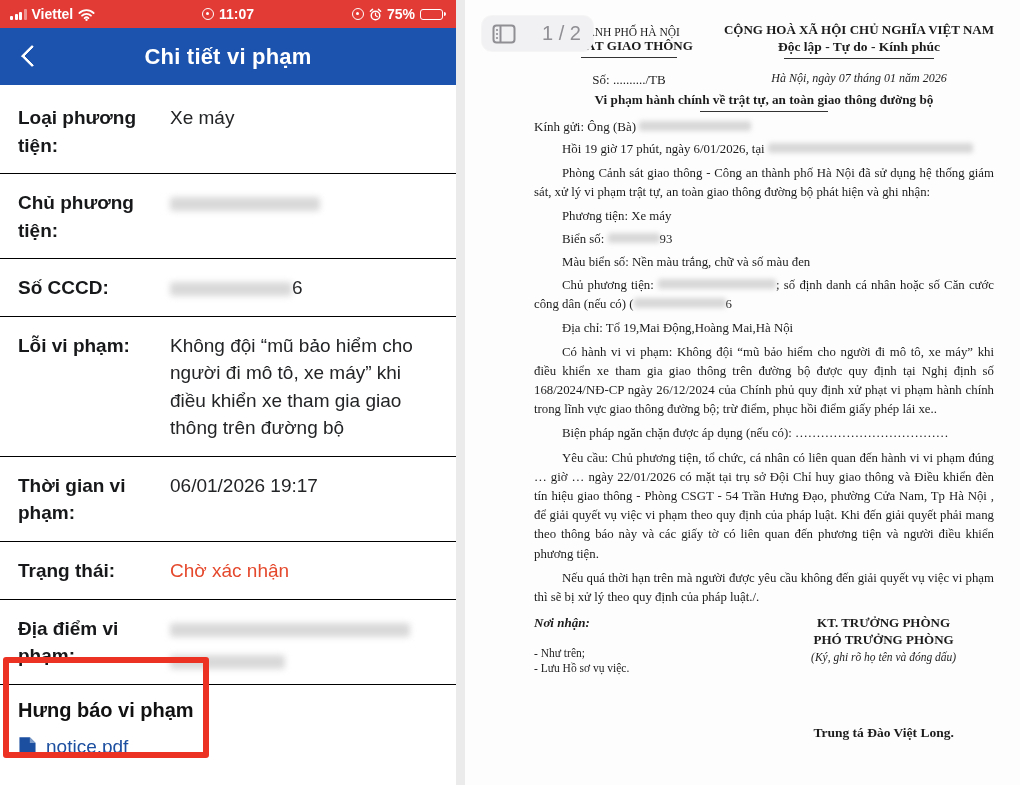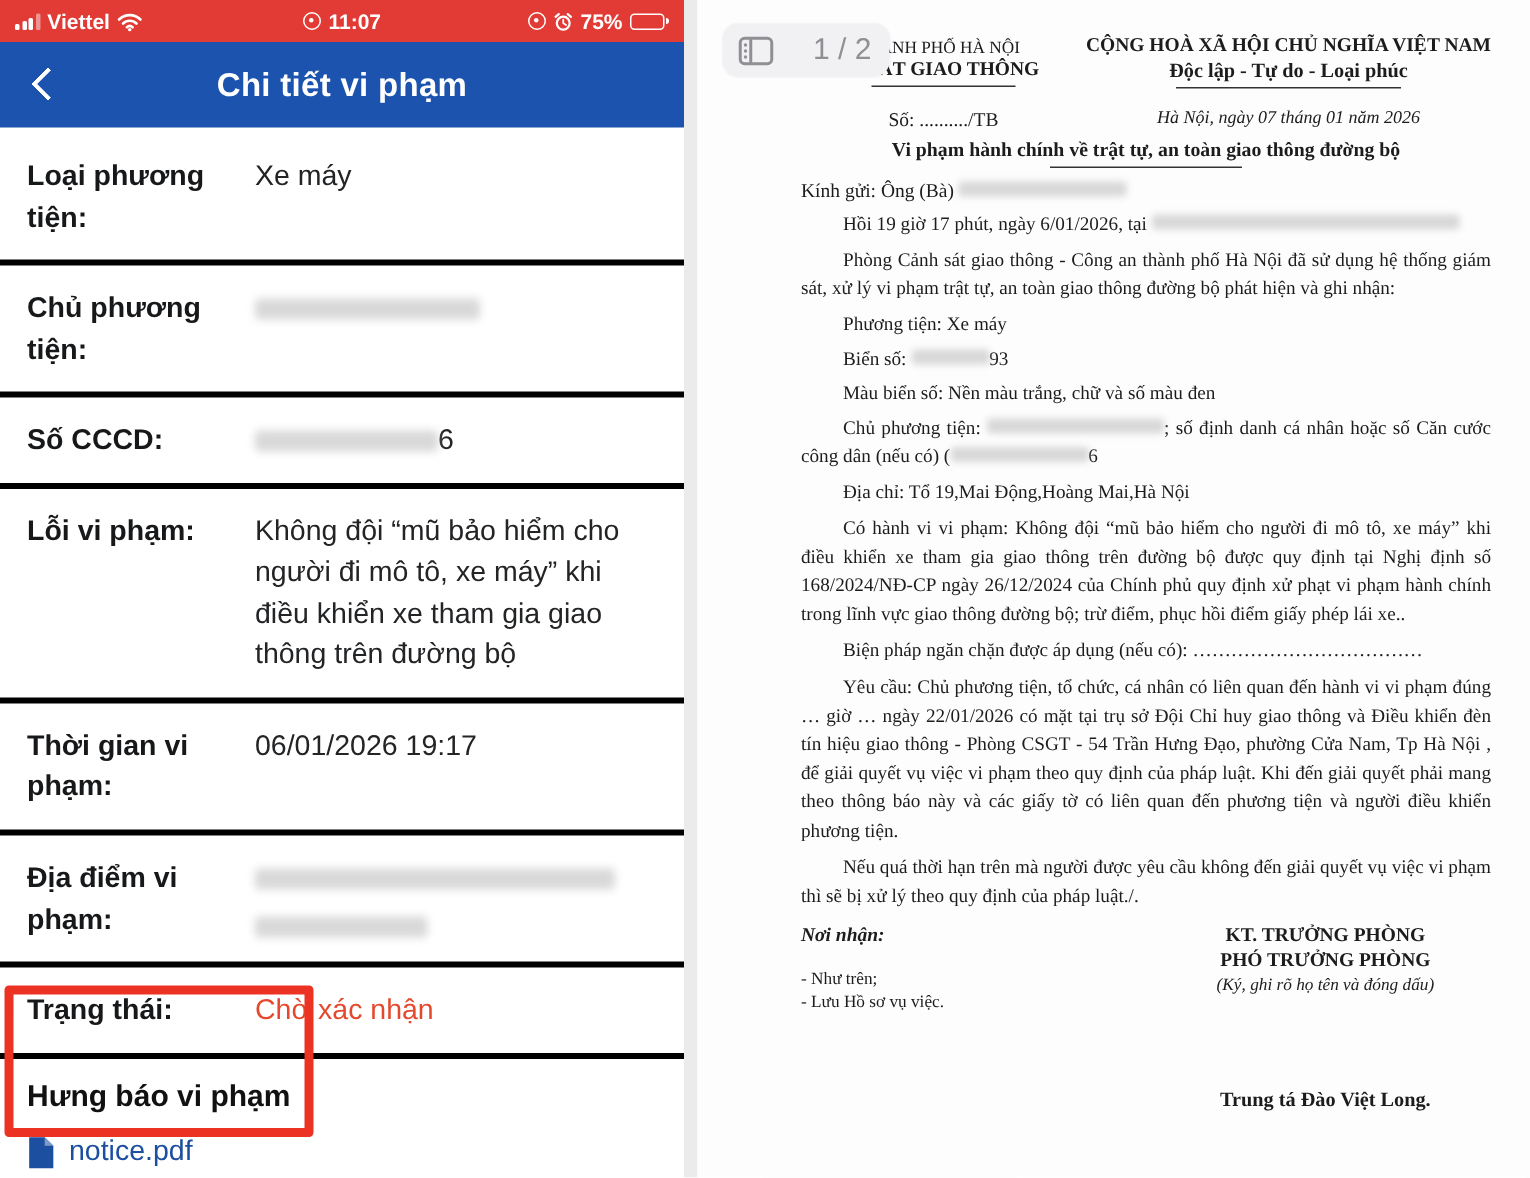--- a/index.html
+++ b/index.html
@@ -27,21 +27,21 @@
   .batt .nub { width:2px; height:4px; background:#fff; border-radius:0 2px 2px 0; }
 
   .appbar { height:57px; background:#1c53ae; color:#fff; display:flex; align-items:center;
     position:relative; justify-content:center; }
   .appbar .title { font-size:22px; font-weight:700; letter-spacing:.2px; }
   .back { position:absolute; left:16px; top:16px; width:26px; height:26px; cursor:pointer; }
   .back::before { content:""; position:absolute; left:8px; top:4px; width:13px; height:13px;
     border-left:3px solid #fff; border-bottom:3px solid #fff; transform:rotate(45deg); border-radius:1px; }
 
   .fields { padding:4px 0 0 0; }
-  .frow { display:flex; padding:15px 18px 14px 18px; border-bottom:4px solid #000000;
+  .frow { display:flex; padding:15px 18px 14px 18px; border-bottom:1px solid #000000;
     margin:0 0; }
   .frow .lbl { width:152px; min-width:152px; font-weight:700; font-size:19px; color:#17181a;
     line-height:1.45; padding-right:14px; }
   .frow .val { flex:1; font-size:19px; color:#232426; line-height:1.45; }
   .val.status { color:#e5492d; }
   .redact { display:inline-block; background:#b9b9bb; border-radius:3px; filter:blur(3px);
     opacity:.55; height:14px; vertical-align:middle; }
   .redact.l2 { margin-top:9px; }
 
   .attach { padding:14px 18px 0 18px; }
@@ -164,30 +164,30 @@
         <div class="lbl">Lỗi vi phạm:</div>
         <div class="val">Không đội “mũ bảo hiểm cho người đi mô tô, xe máy” khi điều khiển xe tham gia giao thông trên đường bộ</div>
       </div>
 
       <div class="frow">
         <div class="lbl">Thời gian vi phạm:</div>
         <div class="val">06/01/2026 19:17</div>
       </div>
 
       <div class="frow">
+        <div class="lbl">Trạng thái:</div>
+        <div class="val status">Chờ xác nhận</div>
+      </div>
+
+      <div class="frow">
         <div class="lbl">Địa điểm vi phạm:</div>
         <div class="val">
           <span class="redact" style="width:240px;"></span>
           <span class="redact l2" style="width:115px;"></span>
         </div>
-      </div>
-
-      <div class="frow">
-        <div class="lbl">Trạng thái:</div>
-        <div class="val status">Chờ xác nhận</div>
       </div>
 
       <div class="attach">
         <div class="atitle">Hưng báo vi phạm</div>
         <div class="filerow">
           <svg width="19" height="23" viewBox="0 0 16 20">
             <path d="M1 1 h9 l5 5 v13 h-14 z" fill="#1d4fa0"></path>
             <path d="M10 1 l5 5 h-5 z" fill="#7d9bc9"></path>
           </svg>
           <span class="fname">notice.pdf</span>
@@ -217,21 +217,21 @@
 
       <div class="dochead">
         <div class="dh-left">
           <div class="l1">HÀNH PHỐ HÀ NỘI</div>
           <div class="l2">H SÁT GIAO THÔNG</div>
           <div class="rule"></div>
           <div class="so">Số: ........../TB</div>
         </div>
         <div class="dh-right">
           <div class="l1">CỘNG HOÀ XÃ HỘI CHỦ NGHĨA VIỆT NAM</div>
-          <div class="l2">Độc lập - Tự do - Loại phúc</div>
+          <div class="l2">Độc lập - Tự do - Kính phúc</div>
           <div class="rule"></div>
           <div class="date">Hà Nội, ngày 07 tháng 01 năm 2026</div>
         </div>
       </div>
 
       <div class="docsub">Vi phạm hành chính về trật tự, an toàn giao thông đường bộ</div>
       <div class="docsub-rule"></div>
 
       <div class="kinhgui">
         <span>Kính gửi: Ông (Bà)</span>

